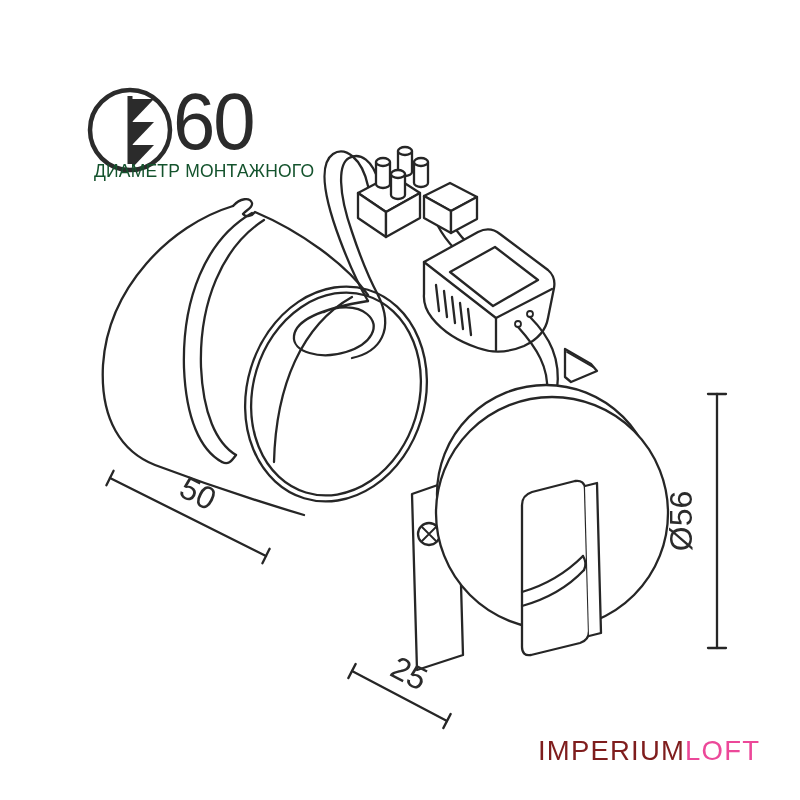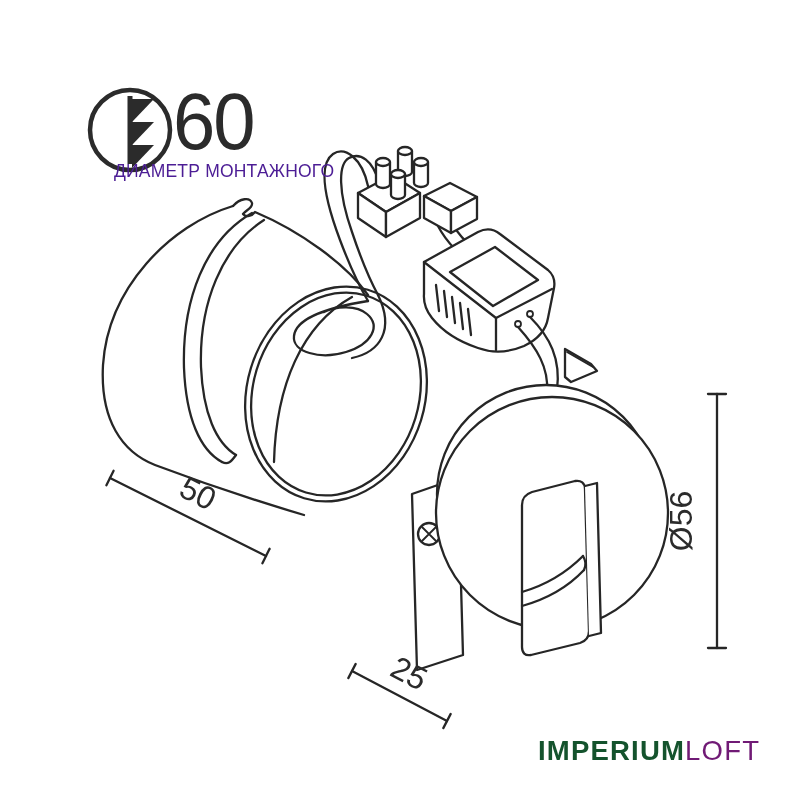--- a/index.html
+++ b/index.html
@@ -20,29 +20,29 @@
   }
   
   .spec{position:absolute;left:85px;top:85px;}
   .spec-icon{position:absolute;left:0;top:0;width:90px;height:90px;}
   .spec-value{
     position:absolute;left:88px;top:-9px;font-size:80px;font-weight:400;
     letter-spacing:-2px;color:#2b2b2b;transform:scaleX(.95);transform-origin:left top;
   }
   .spec-caption{
     position:absolute;left:9px;top:77px;width:260px;
-    font-size:17.5px;line-height:19.5px;color:#4c1d95;letter-spacing:.2px;white-space:nowrap;margin-left:20px;
+    font-size:17.5px;line-height:19.5px;color:#14532d;letter-spacing:.2px;white-space:nowrap;
   }
   
   .watermark{
     position:absolute;left:538px;top:735px;font-size:27.5px;letter-spacing:1.2px;
     white-space:nowrap;
   }
-  .wm-primary{color:#14532d;font-weight:bold;}
-  .wm-accent{color:#701a75;}
+  .wm-primary{color:#7f1d1d;}
+  .wm-accent{color:#ec4899;}
 </style>
 </head>
 <body>
 
 <svg id="drawing" viewBox="0 0 800 800" aria-hidden="true">
 
   <g>
 
     <path d="M 233,206 C 170,225 108,288 103,365 C 100,420 122,452 155,465 C 200,482 260,502 304,515"></path>
 

